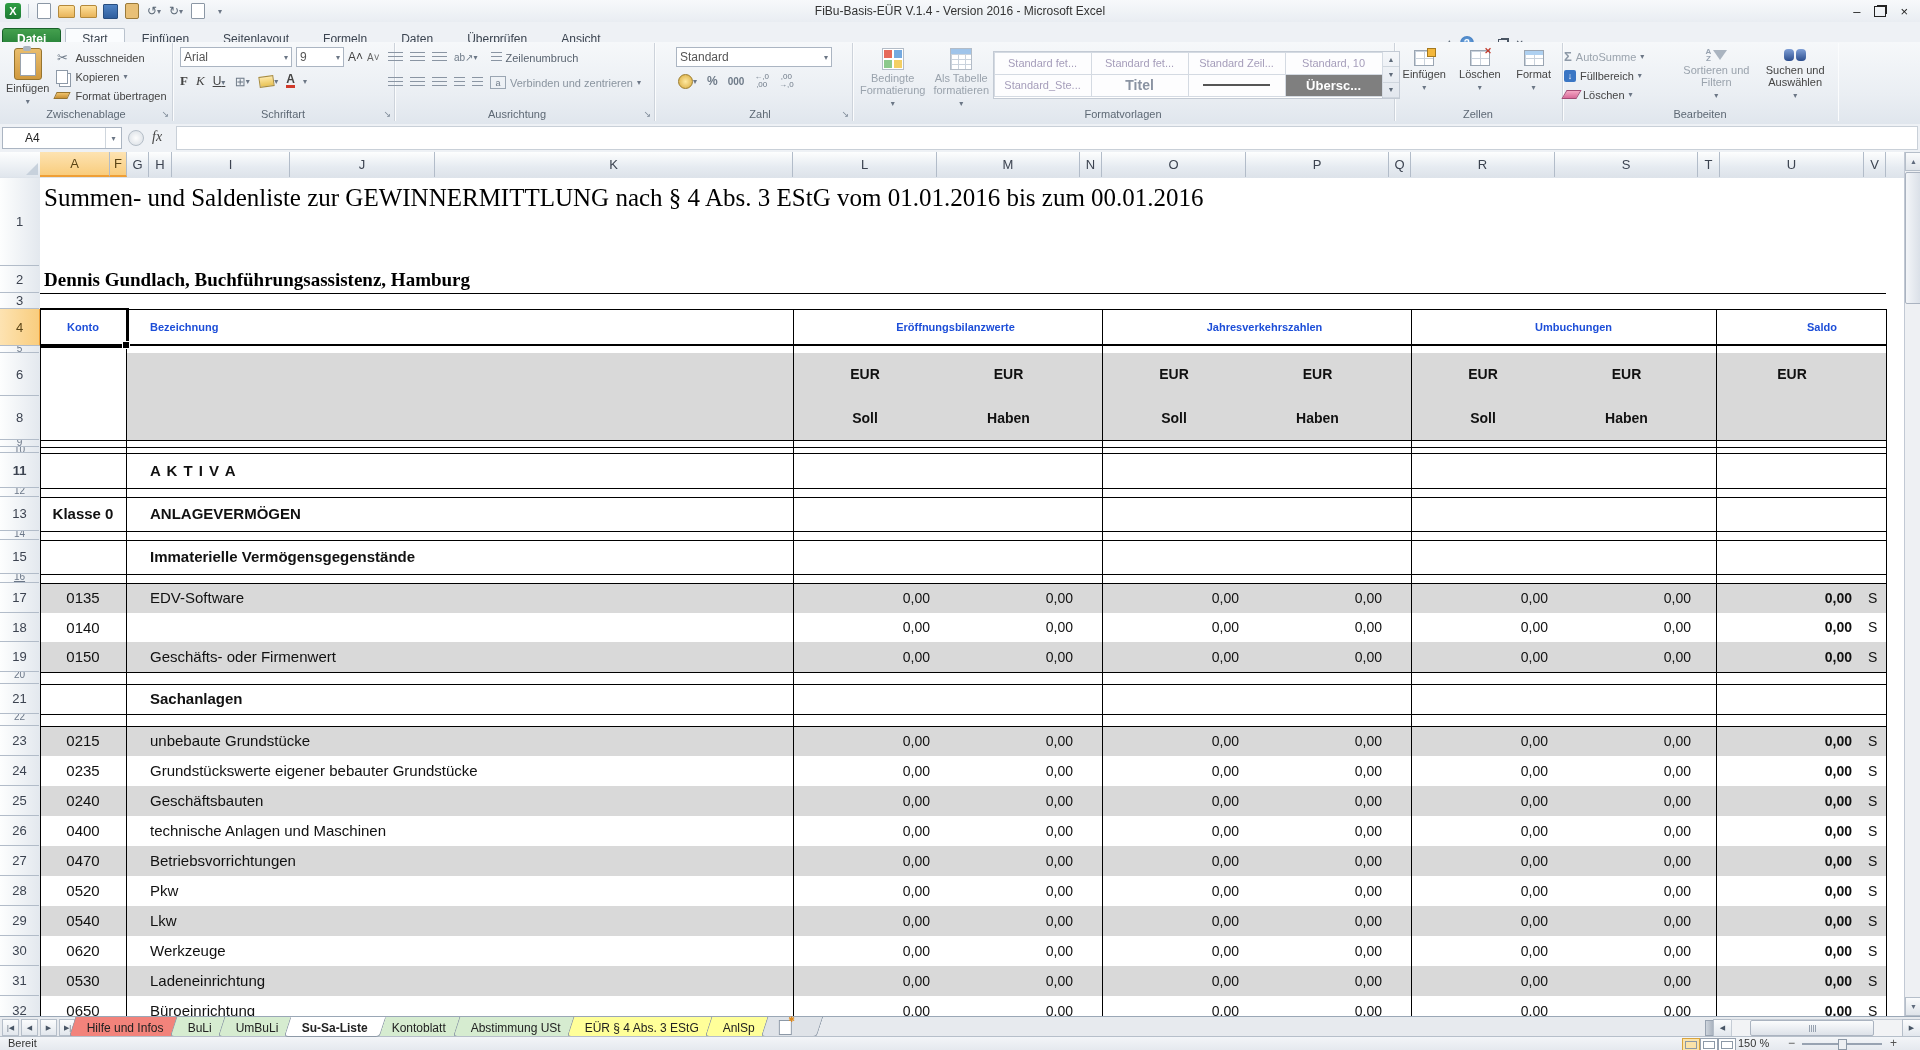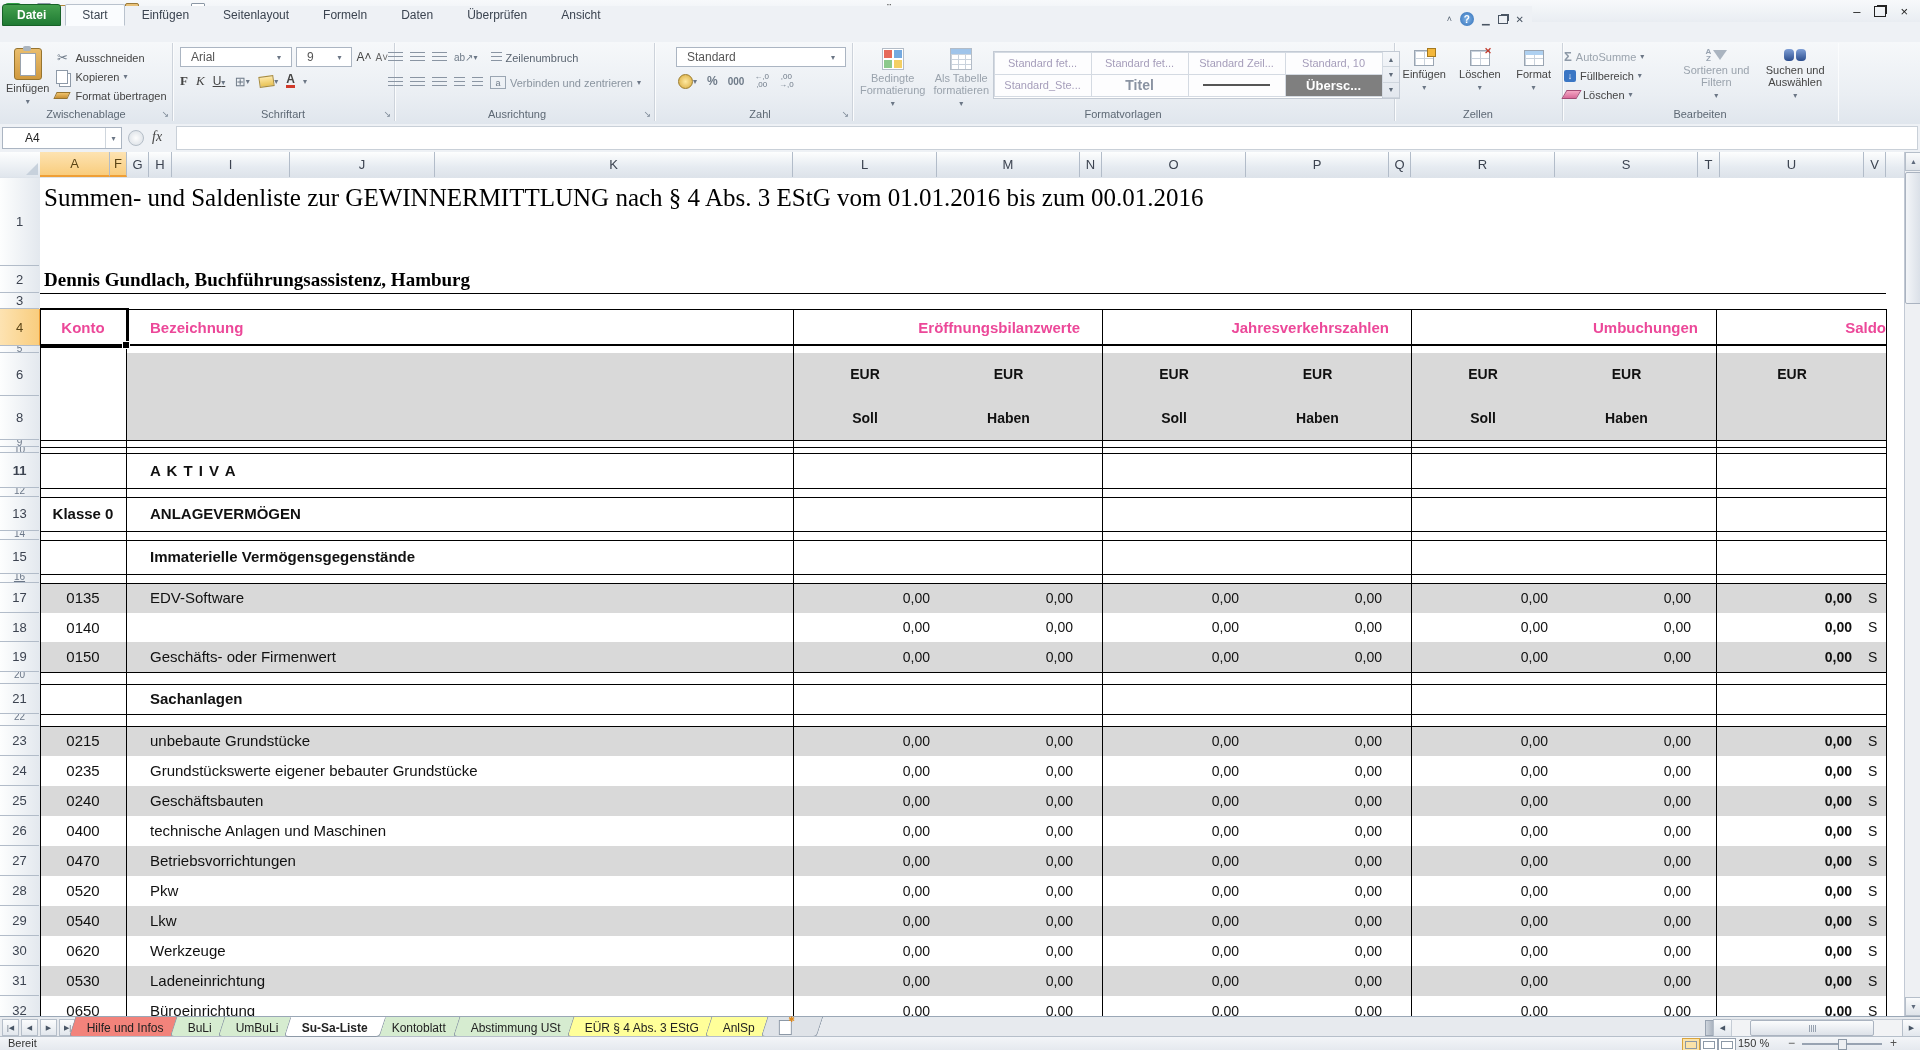--- a/index.html
+++ b/index.html
@@ -18,21 +18,21 @@
   .folder{width:15px;height:11px;background:linear-gradient(#ffe09a,#e8b45a);border:1px solid #b3893c;border-radius:2px 2px 1px 1px;}
   .floppy{width:13px;height:13px;background:linear-gradient(#4f83c4,#2f5e9e);border:1px solid #274d7f;border-radius:1px;}
   .clipmini{width:12px;height:14px;background:#e8c077;border:1px solid #9a7a3a;border-radius:2px;}
   .qsep{width:1px;height:14px;background:#c3ccd6;margin:0 2px;}
   #title-text{position:absolute;left:0;right:0;text-align:center;font-size:12px;color:#333;pointer-events:none;}
   #winctl{margin-left:auto;display:flex;gap:14px;padding-right:12px;align-items:center;}
   .wbtn{font-size:13px;color:#222;line-height:1;}
   .restorebox{width:10px;height:9px;border:1px solid #222;box-shadow:2px -2px 0 -1px #222;}
 
   
-  #tabrow{position:absolute;left:0;top:6px;width:1532px;height:20px;background:#eef1f5;display:flex;align-items:flex-end;}
+  #tabrow{position:absolute;left:0;top:30px;width:1532px;height:20px;background:#eef1f5;display:flex;align-items:flex-end;}
   .rtab{font-size:12px;color:#3b4450;padding:3px 16px 3px 16px;border:1px solid transparent;}
   .rtab.file{background:linear-gradient(#44a04e,#1f7a33);color:#fff;border-radius:3px 3px 0 0;
     border:1px solid #176128;padding:3px 14px;font-weight:bold;margin-left:2px;margin-right:4px;}
   .rtab.active{background:#fafcfe;border:1px solid #b9c2cd;border-bottom-color:#fafcfe;border-radius:2px 2px 0 0;}
   #ribbonctl{margin-left:auto;display:flex;align-items:center;gap:8px;padding-right:8px;}
   .helpq{width:14px;height:14px;border-radius:50%;background:radial-gradient(#7fb3e8,#2f6db5);
     color:#fff;font-size:10px;font-weight:bold;display:flex;align-items:center;justify-content:center;}
   .chev{font-size:9px;color:#5a6775;}
   .miniwb{font-size:10px;color:#4a5563;}
   .minirestore{width:8px;height:7px;border:1px solid #4a5563;box-shadow:2px -2px 0 -1px #4a5563;}
@@ -43,21 +43,21 @@
   .grp{position:absolute;top:1px;height:78px;border-right:1px solid #cdd3db;box-shadow:1px 0 0 #fbfcfd;}
   .grplabel{position:absolute;bottom:1px;left:0;right:0;text-align:center;font-size:11px;color:#5d6874;}
   .dlg{position:absolute;bottom:2px;right:3px;font-size:9px;color:#7e8a98;}
   .bigbtn{display:inline-flex;flex-direction:column;align-items:center;justify-content:flex-start;
     gap:2px;font-size:11px;color:#444;text-align:center;padding:3px 4px;line-height:12px;}
   .bigbtn .cap{white-space:pre-line;}
   .gray{color:#9aa3ad !important;}
   .srow{display:flex;align-items:center;gap:4px;font-size:11px;color:#444;height:19px;}
   .dd{font-size:8px;color:#6b7685;}
   .combo{background:#fff;border:1px solid #abb5c2;height:18px;display:flex;align-items:center;
-    font-size:12px;color:#555;padding:0 10px;justify-content:space-between;text-align:center;}
+    font-size:12px;color:#555;padding:0 3px;justify-content:space-between;text-align:center;}
   .iconbox{display:inline-flex;align-items:center;justify-content:center;height:18px;min-width:18px;color:#6e7a88;font-size:13px;}
   .clipicon{width:26px;height:30px;background:linear-gradient(#e9bd6d,#d19a3f);border:1px solid #96742f;border-radius:3px;position:relative;}
   .clipicon:before{content:"";position:absolute;left:5px;top:4px;width:14px;height:21px;background:#fff;border:1px solid #9aa3ad;}
   .clipicon:after{content:"";position:absolute;left:8px;top:-3px;width:8px;height:5px;background:#aab4be;border-radius:2px;}
   .copyic{width:10px;height:12px;border:1px solid #8d99a7;background:#fff;box-shadow:3px 3px 0 -1px #fff,3px 3px 0 0 #8d99a7;}
   .brushic{width:12px;height:5px;background:linear-gradient(#f0c36a,#c89034);transform:skewX(-25deg);border:1px solid #97742e;}
   .lines{display:inline-block;width:15px;height:11px;background:repeating-linear-gradient(#8a95a3 0 1.5px,transparent 1.5px 4px);}
   .lines.sm{width:11px;}
   .fontF{font-family:"Liberation Serif",serif;font-weight:bold;font-size:13px;color:#444;}
   .fontK{font-family:"Liberation Serif",serif;font-style:italic;font-size:13px;color:#444;}
@@ -140,22 +140,22 @@
   .cL{left:753px;width:137px;} .cM{left:897px;width:136px;}
   .cO{left:1062px;width:137px;} .cP{left:1206px;width:136px;}
   .cR{left:1371px;width:137px;} .cS{left:1515px;width:136px;}
   .cSaldo{left:1680px;width:132px;text-align:right;font-weight:bold;font-size:14px;color:#111;}
   .cSide{left:1828px;font-size:14px;color:#111;}
   .ctr{text-align:center;font-weight:bold;font-size:14px;color:#111;}
   .gL{left:753px;width:144px;} .gM{left:897px;width:143px;}
   .gO{left:1062px;width:144px;} .gP{left:1206px;width:143px;}
   .gR{left:1371px;width:144px;} .gS{left:1515px;width:143px;}
   .gU{left:1680px;width:144px;}
-  .hdr4 span{font-weight:bold;font-size:15px;color:#ec4899;}
-  .grpTitle{text-align:right;}
+  .hdr4 span{font-weight:bold;font-size:11px;color:#1d4ed8;}
+  .grpTitle{text-align:center;padding-left:19px;}
   .tL{left:753px;width:287px;} .tJ{left:1062px;width:287px;}
   .tU{left:1371px;width:287px;} .tS{left:1680px;width:166px;}
   #selbox{position:absolute;left:-1px;top:130px;width:86px;height:36px;border:2px solid #000;background:transparent;}
   #selhandle{position:absolute;left:82px;top:163px;width:6px;height:6px;background:#000;border:1px solid #fff;}
   #rtitle{position:absolute;left:4px;top:6px;font-family:"Liberation Serif",serif;font-size:25px;color:#000;white-space:nowrap;}
   #rowner{position:absolute;left:4px;top:88px;height:27px;line-height:27px;font-family:"Liberation Serif",serif;font-weight:bold;font-size:19px;color:#000;white-space:nowrap;}
   .desc15{font-size:15px;color:#111;}
   .bold15{font-weight:bold;font-size:15px;color:#111;}
 
   

